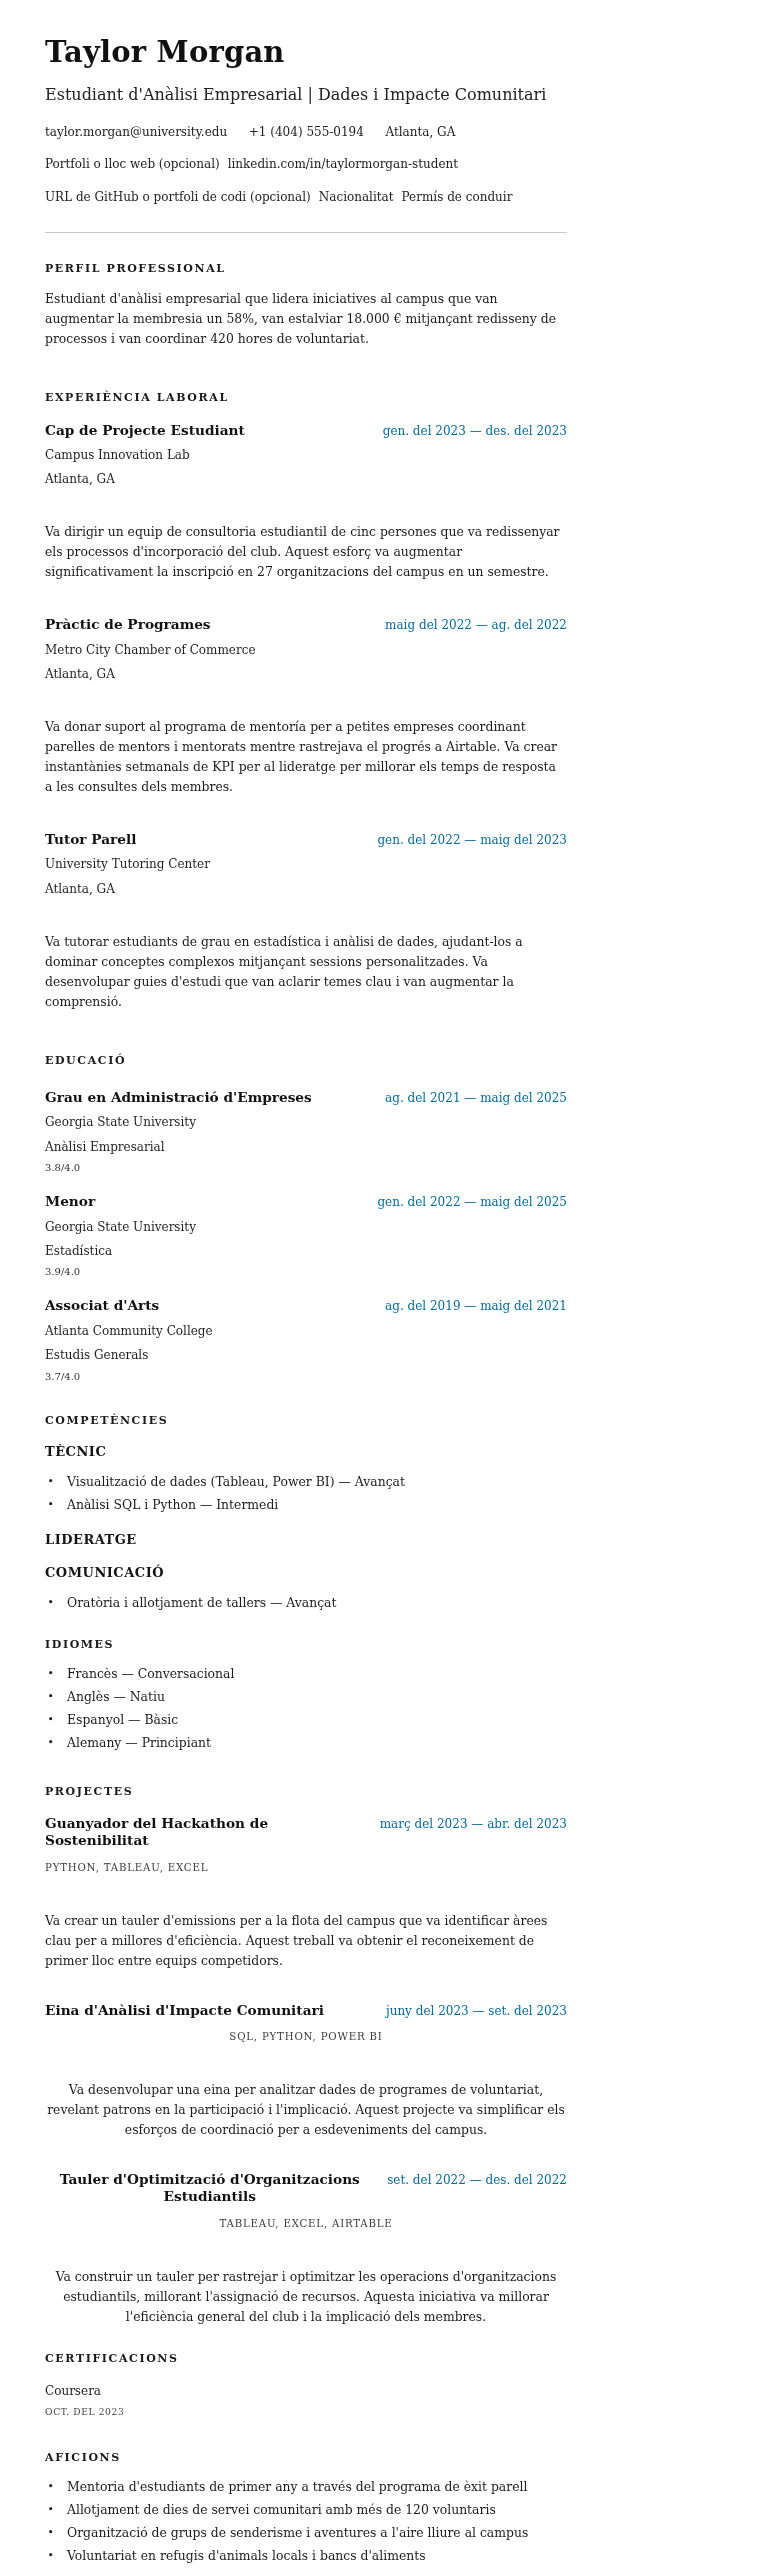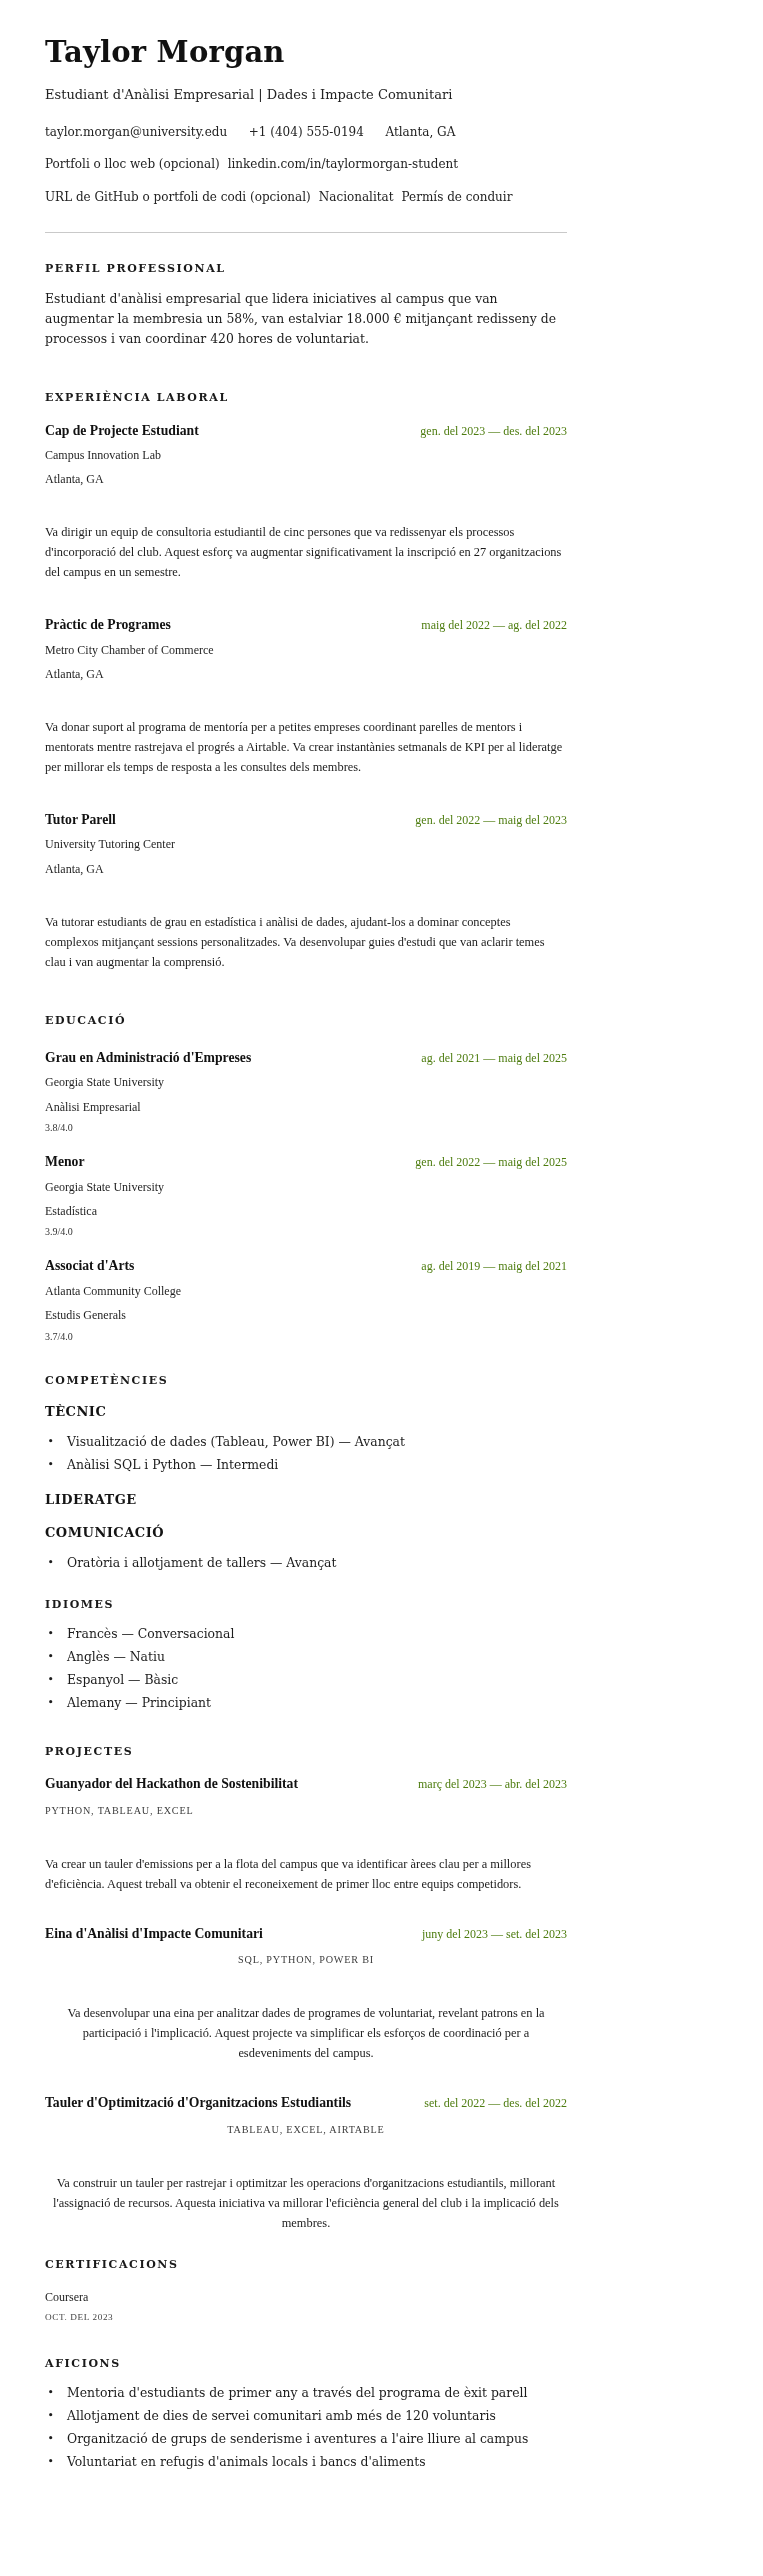--- a/index.html
+++ b/index.html
@@ -20,21 +20,21 @@
   
   .name {
     font-size: 29px;
     line-height: 1.15;
     font-weight: bold;
     color: #111111;
     margin: 0;
     letter-spacing: 0.2px;
   }
   .subtitle {
-    font-size: 13px;
+    font-size: 16px;
     line-height: 17px;
     margin-top: 16.5px;
     color: #222222;
   }
   .contact-row {
     display: flex;
     gap: 21.6px;
     font-size: 12px;
     line-height: 16px;
     color: #222222;
@@ -64,41 +64,41 @@
 
   
   .body {
     font-size: 12.4px;
     line-height: 20px;
     color: #1c1c1c;
     margin: 13.4px 0 0 0;
   }
 
   
-  .entry { margin-top: 16.5px; font-family: Liberation Serif, serif; }
+  .entry { margin-top: 16.5px; }
   .entry + .entry { margin-top: 34px; }
   .edu.entry { margin-top: 21.6px; }
   .edu.entry + .edu.entry { margin-top: 19px; }
   .proj.entry + .proj.entry { margin-top: 31px; text-align: center; }
 
   .entry-head {
     display: flex;
     justify-content: space-between;
     align-items: baseline;
   }
   .entry-title {
     font-size: 13.7px;
     line-height: 17px;
     font-weight: bold;
     color: #111111;
     margin: 0;
   }
   .entry-date {
     font-size: 12px;
-    color: #4d7c0f;
+    color: #0369a1;
     white-space: nowrap;
     padding-left: 12.7px;
   }
   .line {
     font-size: 12px;
     line-height: 16px;
     margin-top: 8.3px;
     color: #1f1f1f;
   }
   .gpa {

